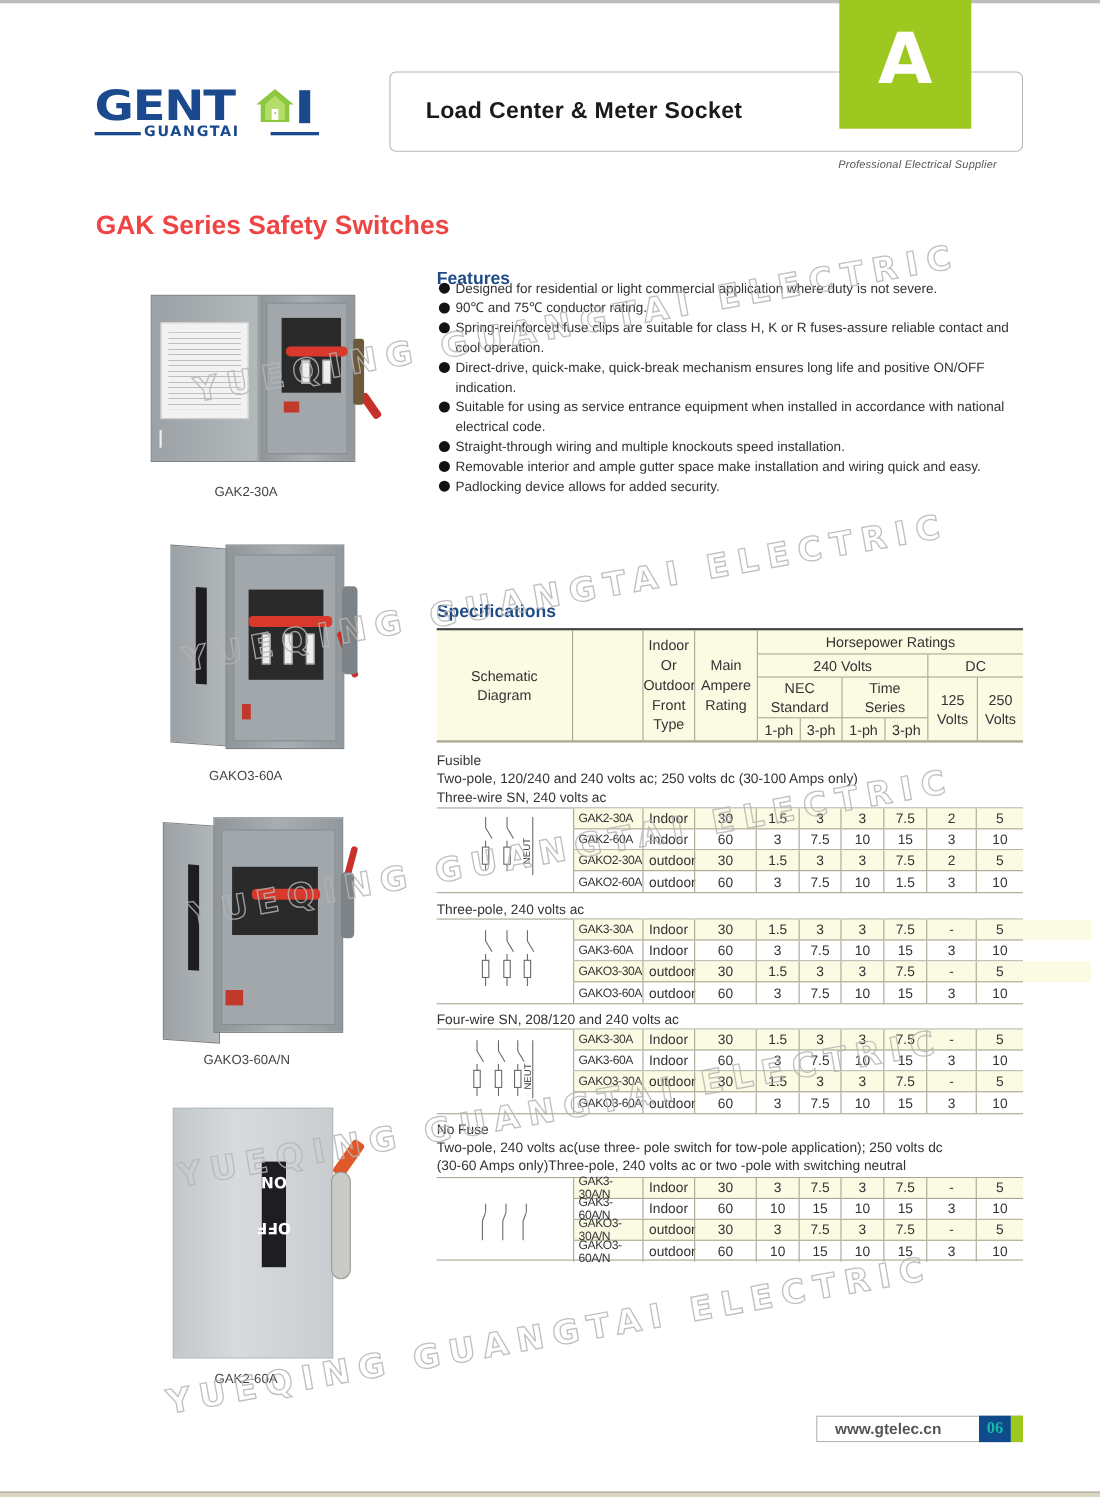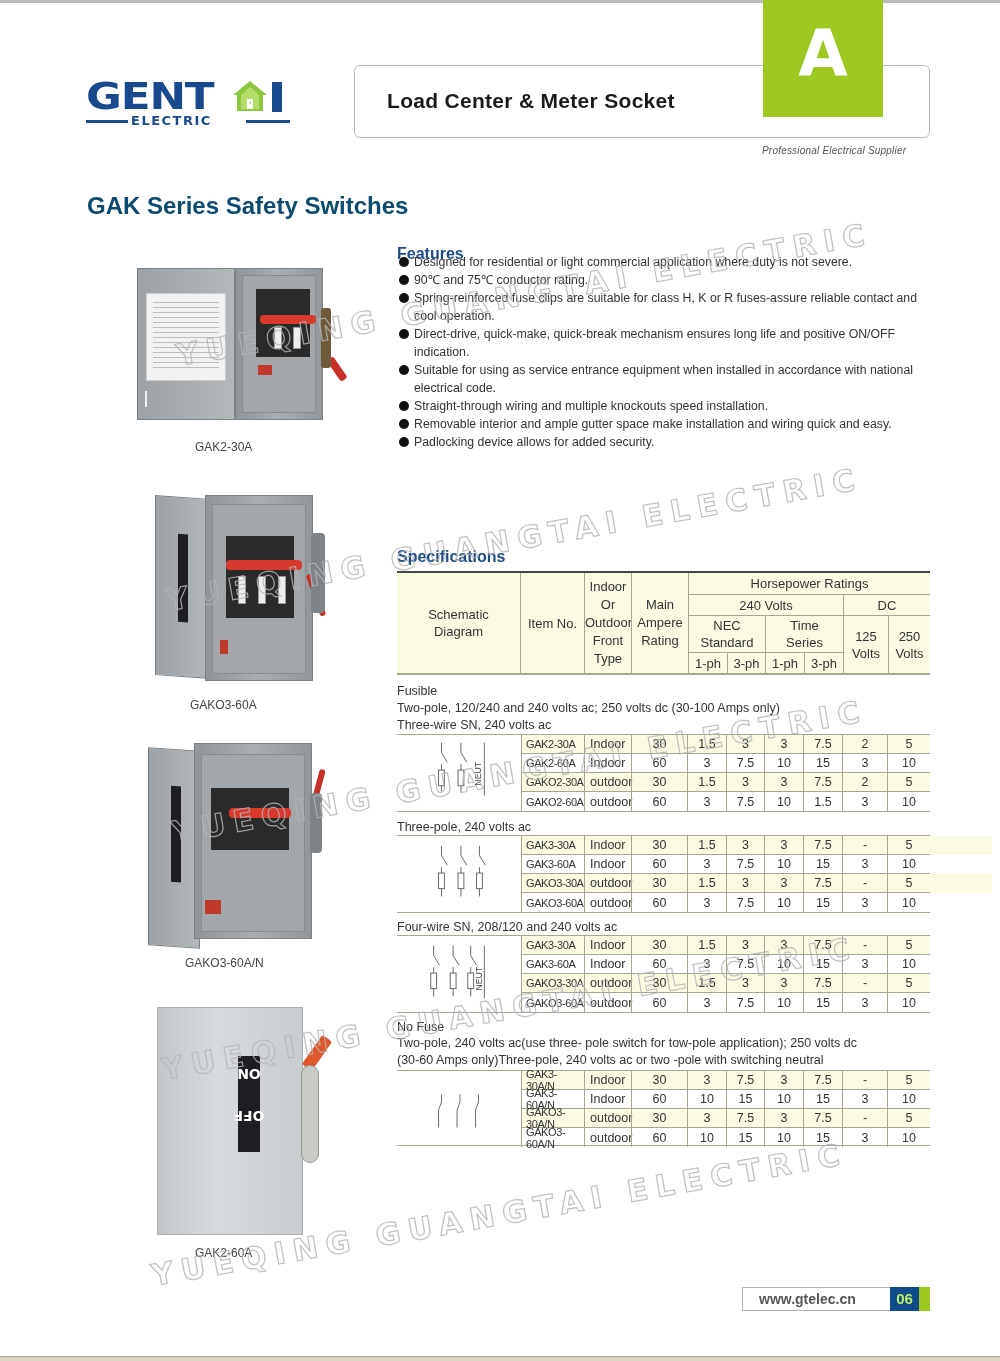--- a/index.html
+++ b/index.html
@@ -18,21 +18,21 @@
   .logo-line { position: absolute; top: 6px; height: 3px; background: #1a4a8d; }
   .logo-sub-text { position: absolute; left: 45px; top: -1px; font-family: "DejaVu Sans", sans-serif; font-weight: 800; font-size: 13px; letter-spacing: 1.5px; color: #1a4a8d; }
 
   
   .header-box { position: absolute; left: 354px; top: 65px; width: 576px; height: 73px; border: 1px solid #b8b8b8; border-radius: 6px; background: #fff; }
   .header-title { position: absolute; left: 32px; top: 23px; font-family: "Liberation Sans", sans-serif; font-weight: bold; font-size: 21px; color: #1a1a1a; letter-spacing: 0.3px; }
   .section-tab { position: absolute; left: 763px; top: 0; width: 120px; height: 117px; background: #9dc81f; }
   .section-letter { position: absolute; left: 0; top: 22px; width: 120px; text-align: center; font-family: "DejaVu Sans", sans-serif; font-weight: bold; font-size: 64px; color: #ffffff; line-height: 64px; }
   .tagline { position: absolute; left: 762px; top: 145px; font-family: Liberation Sans, sans-serif; font-style: italic; font-size: 10px; color: #555; letter-spacing: 0.2px; }
 
-  .page-title { position: absolute; left: 87px; top: 192px; font-family: "Liberation Sans", sans-serif; font-weight: bold; font-size: 24px; color: #0c4a6e; text-align: center; }
+  .page-title { position: absolute; left: 87px; top: 192px; font-family: "Liberation Sans", sans-serif; font-weight: bold; font-size: 24px; color: #ef4444; text-align: center; }
 
   
   .product { position: absolute; }
   .product-label { position: absolute; font-size: 12px; color: #444; white-space: nowrap; }
   .box { position: absolute; background: linear-gradient(90deg, #8f9599, #a9aeb2 50%, #92979b); border: 1px solid #7a8084; }
   .door { position: absolute; background: linear-gradient(90deg, #9ba1a5, #b3b8bb); border: 1px solid #7b8185; }
   .interior { position: absolute; background: #a2a7ab; border: 1px solid #858b8f; }
   .black-block { position: absolute; background: #2a2a2a; }
   .red-bar { position: absolute; background: #d9392c; border-radius: 4px; }
   .fuse { position: absolute; background: #eeeeee; border: 1px solid #999; }
@@ -66,40 +66,40 @@
   .cell.item { justify-content: flex-start; padding-left: 4px; font-size: 11px; letter-spacing: -0.4px; transform-origin: left; }
   .cell.ind { justify-content: flex-start; padding-left: 5px; }
   .shade-ext { position: absolute; height: 19px; background: #fbfbe4; }
 
   
   .wm { position: absolute; font-family: "DejaVu Sans", sans-serif; font-weight: bold; color: transparent; -webkit-text-stroke: 1.2px #b5b5b5; letter-spacing: 8px; transform-origin: left bottom; white-space: nowrap; opacity: 0.85; pointer-events: none; }
 
   
   .footer-box { position: absolute; left: 742px; top: 1287px; width: 188px; height: 24px; border: 1px solid #b5b5b5; background: #fff; }
   .footer-url { position: absolute; left: 16px; top: 3px; font-weight: bold; font-size: 14px; color: #555; }
-  .footer-page { position: absolute; left: 890px; top: 1287px; width: 29px; height: 24px; background: #0f4a8a; color: #bef264; font-weight: bold; font-size: 15px; text-align: center; line-height: 24px; }
+  .footer-page { position: absolute; left: 890px; top: 1287px; width: 29px; height: 24px; background: #0f4a8a; color: #14b8a6; font-weight: bold; font-size: 15px; text-align: center; line-height: 24px; font-family: Liberation Serif, serif; }
   .footer-accent { position: absolute; left: 919px; top: 1287px; width: 11px; height: 24px; background: #9dc81f; }
 </style>
 </head>
 <body>
 
 <div class="top-rule"></div>
 
 <div class="logo">
   <div class="logo-main">GENT</div>
   <svg class="logo-house" viewBox="0 0 36 32">
     <polygon points="18,1 35,15 31,15 31,31 5,31 5,15 1,15" fill="#8dc63f"></polygon>
     <polygon points="18,7 27,15 27,29 9,29 9,15" fill="#b5dd6a"></polygon>
     <rect x="15" y="19" width="6" height="10" fill="#ffffff"></rect>
     <rect x="17.5" y="22" width="1.5" height="1.5" fill="#8dc63f"></rect>
   </svg>
   <div class="logo-i"></div>
   <div class="logo-sub">
     <div class="logo-line" style="left:0;width:42px;"></div>
-    <div class="logo-sub-text">ELECTRIC</div>
+    <div class="logo-sub-text">GUANGTAI</div>
     <div class="logo-line" style="left:160px;width:44px;"></div>
   </div>
 </div>
 
 <div class="header-box">
   <div class="header-title">Load Center &amp; Meter Socket</div>
 </div>
 <div class="section-tab">
   <div class="section-letter">A</div>
 </div>
@@ -185,23 +185,20 @@
 </ul>
 
 <div class="spec-title">Specifications</div>
 
 <div class="spec-head">
 
   <div class="hcell" style="left:0;top:0;width:123px;height:100px;">
       <span style="width:80px;">Schematic Diagram</span>
     </div>
   <div class="vline" style="left:123px;top:0;height:100px;"></div>
-  <div class="hcell" style="left:124px;top:0;width:63px;height:100px;">
-      <span>Item No.</span>
-    </div>
   <div class="vline" style="left:187px;top:0;height:100px;"></div>
   <div class="hcell" style="left:188px;top:0;width:46px;height:100px;">
       <span style="width:46px;line-height:18px;">Indoor Or Outdoor Front Type</span>
     </div>
   <div class="vline" style="left:234px;top:0;height:100px;"></div>
   <div class="hcell" style="left:235px;top:0;width:56px;height:100px;">
       <span style="width:50px;line-height:18px;">Main Ampere Rating</span>
     </div>
   <div class="vline" style="left:291px;top:0;height:100px;"></div>
 

